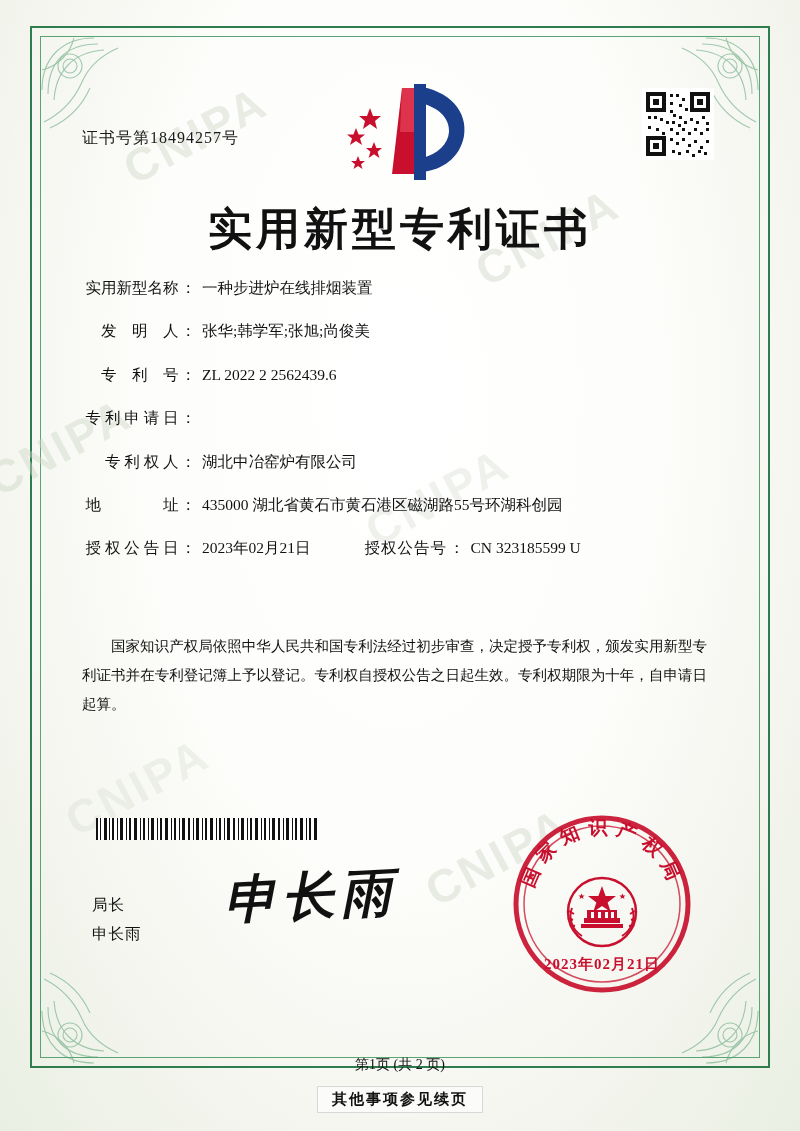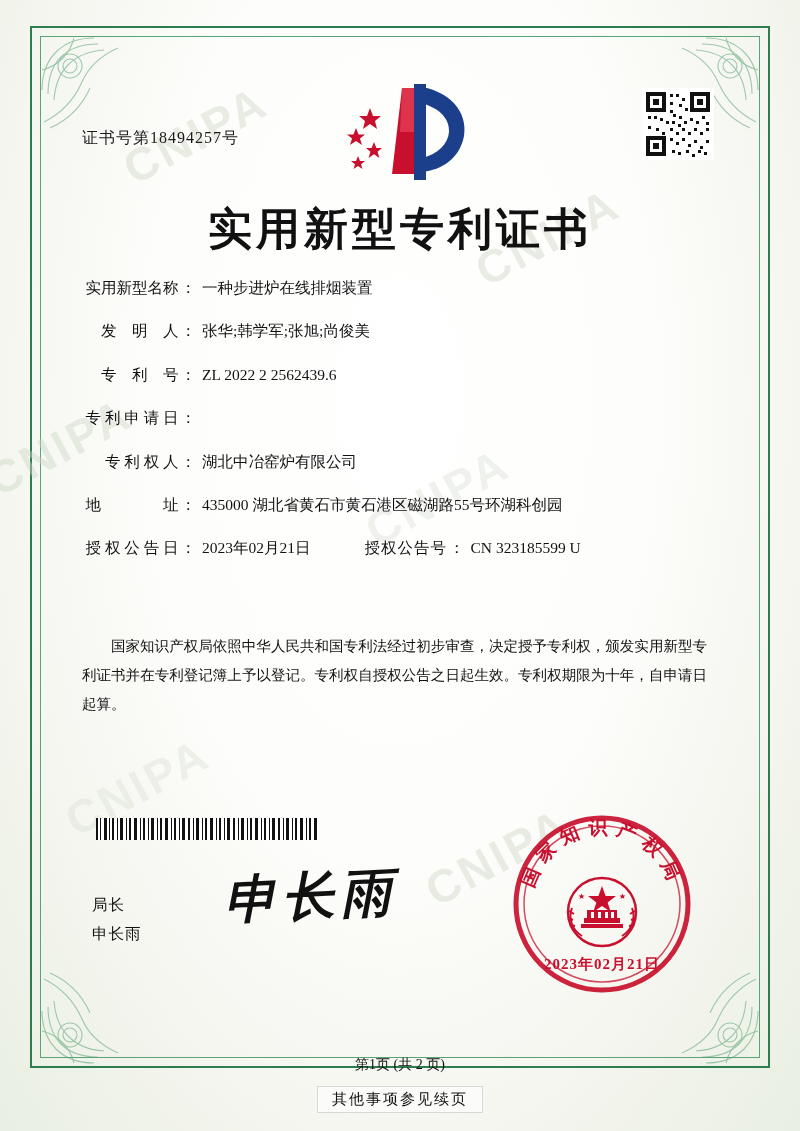--- a/index.html
+++ b/index.html
@@ -198,21 +198,21 @@
     left: 0; right: 0; top: 1056px;
     text-align: center;
     font-size: 14px;
     color: #111;
   }
   .notice {
     position: absolute;
     left: 0; right: 0; top: 1086px;
     text-align: center;
     font-size: 15px;
-    font-weight: normal;
+    font-weight: bold;
     color: #111;
     letter-spacing: 2px;
   }
   .notice span {
     display: inline-block;
     padding: 3px 14px;
     border: 1px solid #d8d8d8;
     background: rgba(255,255,255,.6);
   }
 </style>

